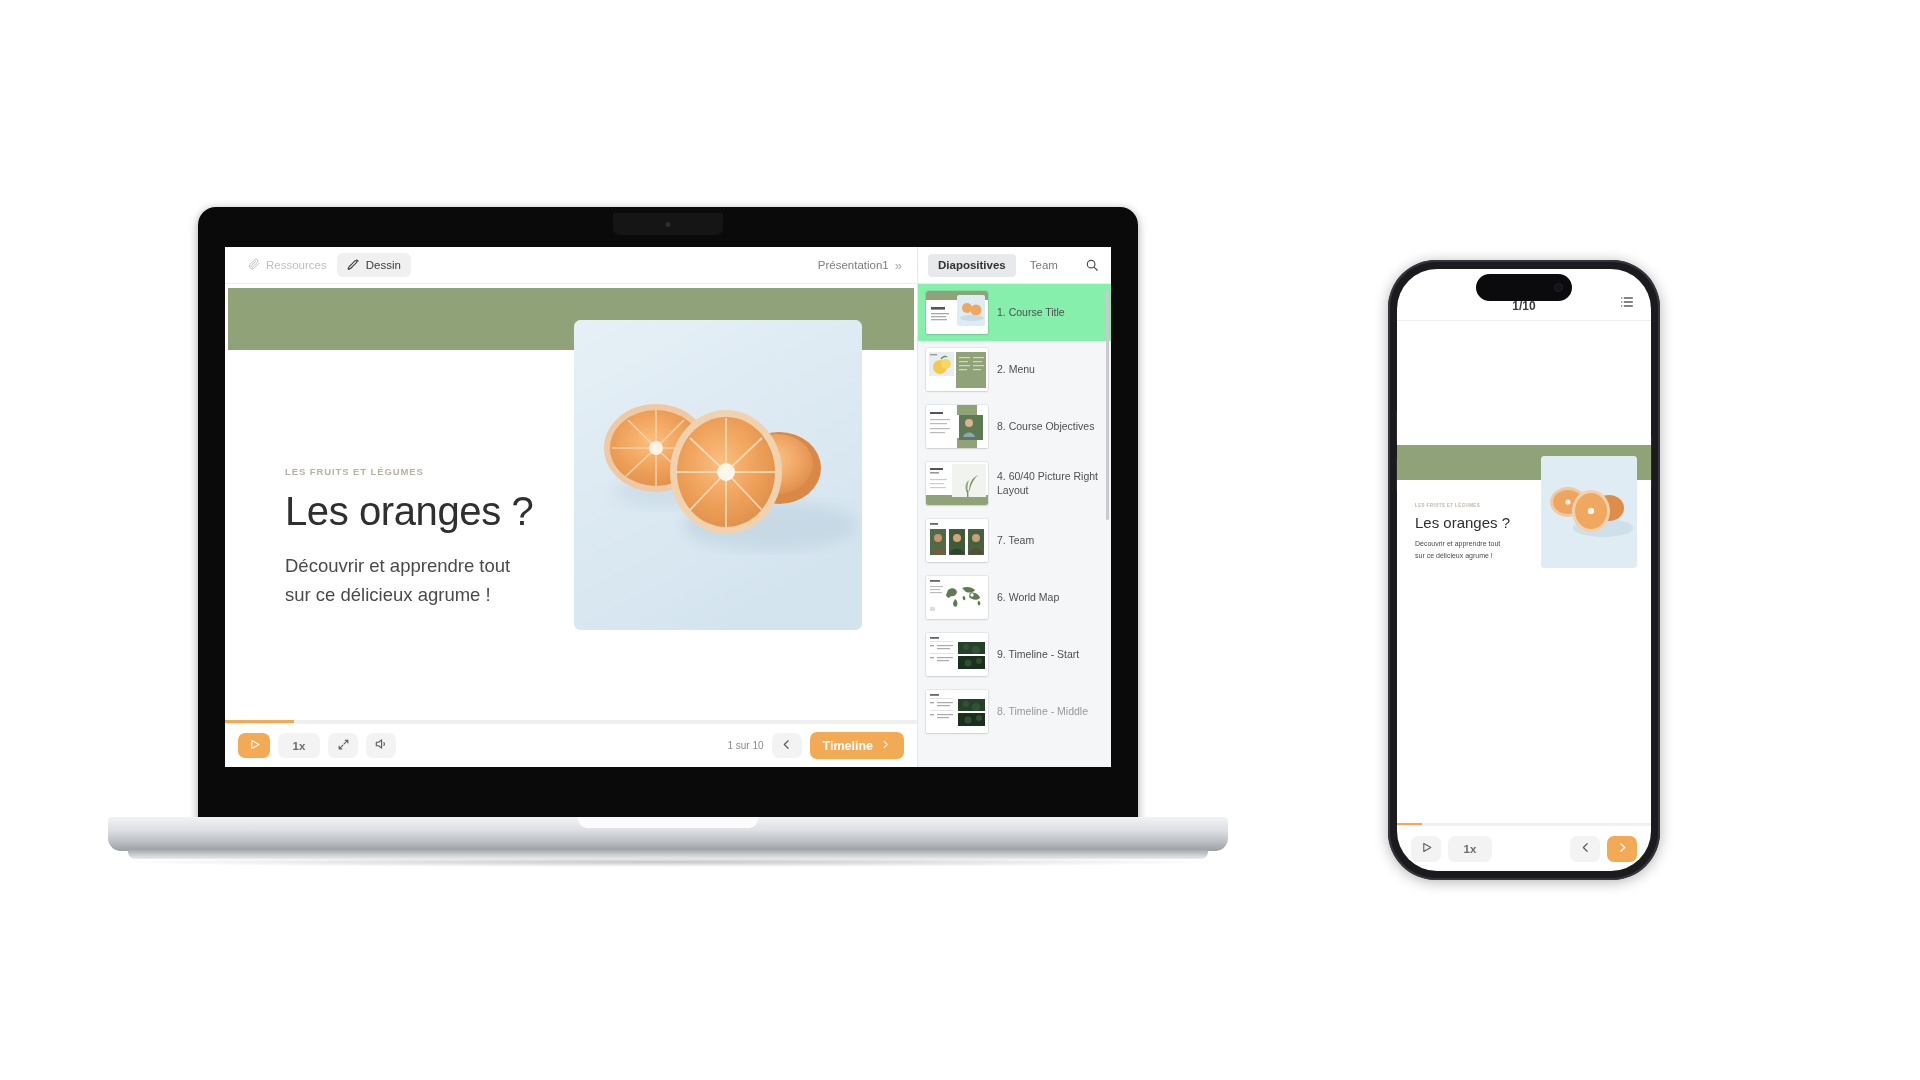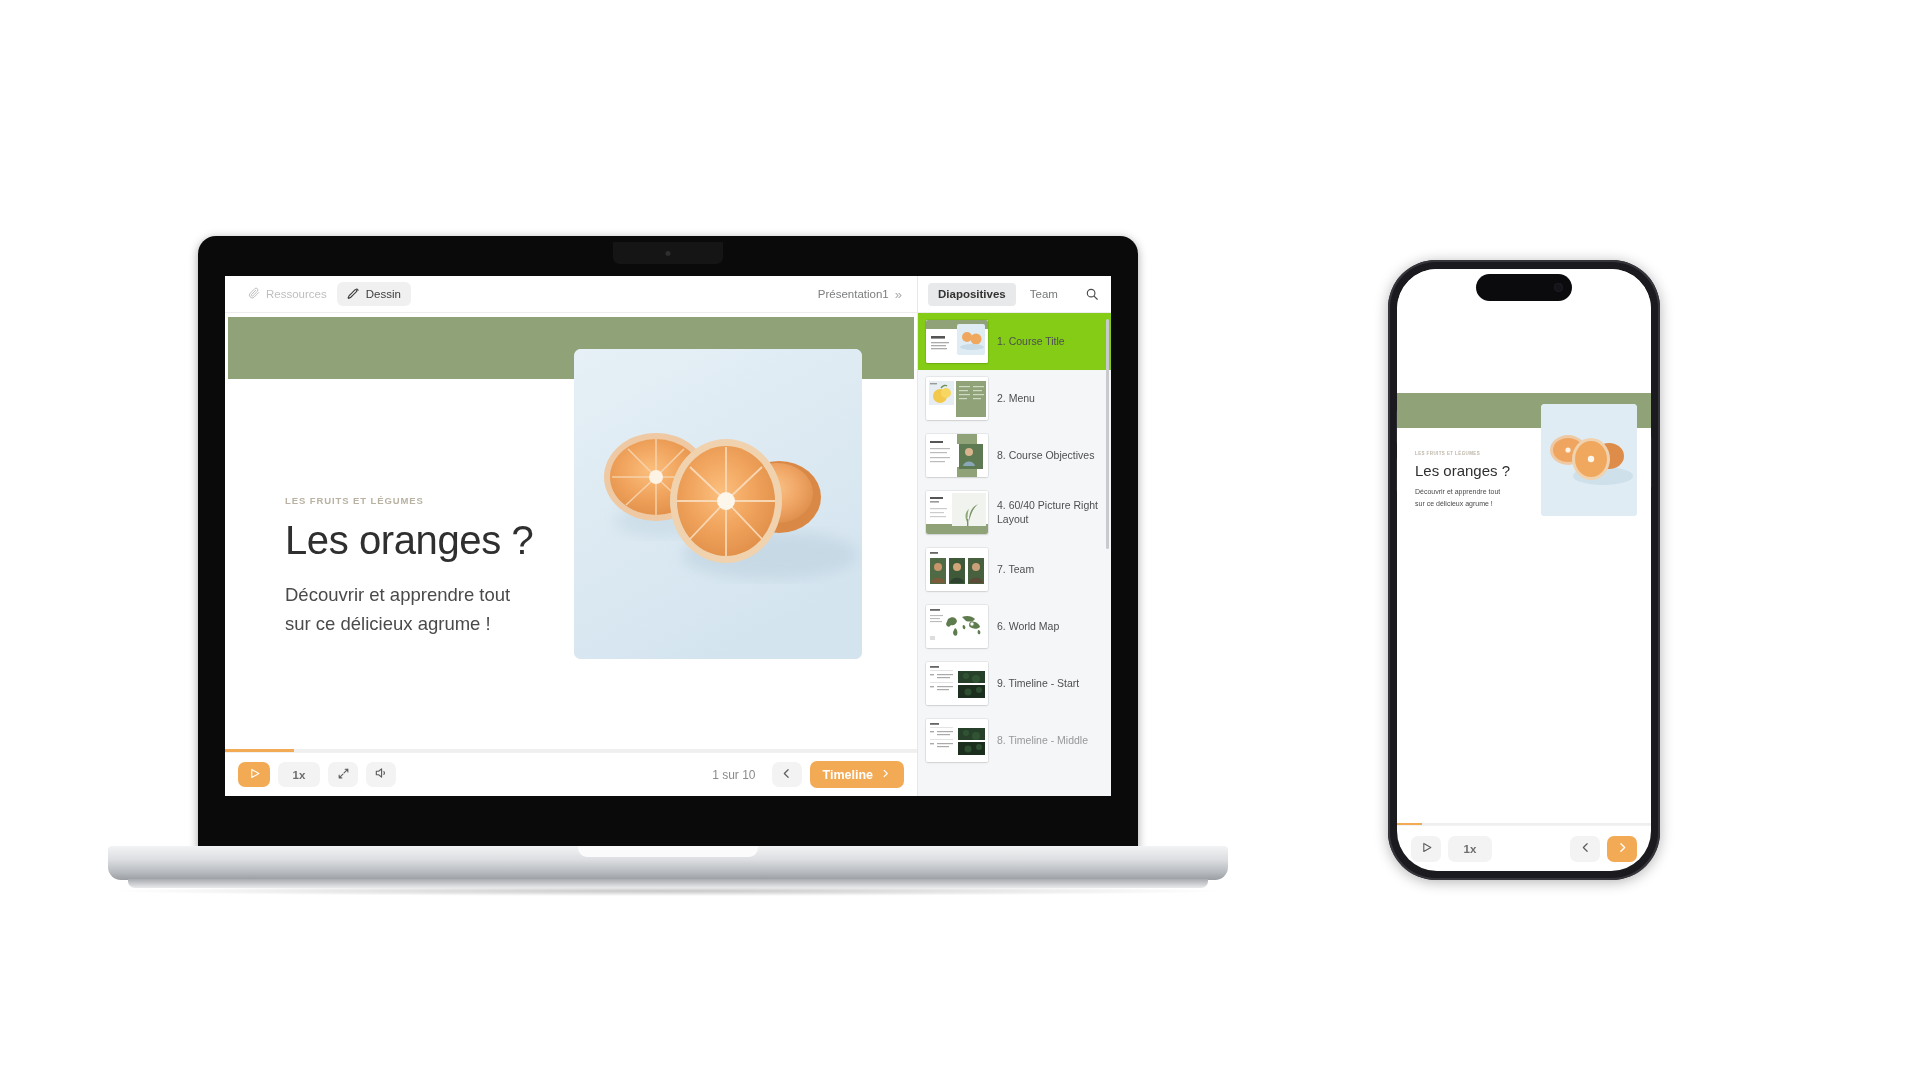--- a/index.html
+++ b/index.html
@@ -5,21 +5,21 @@
   * { box-sizing: border-box; margin: 0; padding: 0; }
   body {
     width: 1920px; height: 1080px;
     background: #ffffff;
     font-family: "Liberation Sans", sans-serif;
     overflow: hidden;
     position: relative;
   }
 
   
-  #laptop { position: absolute; left: 108px; top: 236px; width: 1120px; height: 690px; }
+  #laptop { position: absolute; left: 108px; top: 207px; width: 1120px; height: 690px; }
 
   .lap-lid {
     position: absolute; left: 90px; top: 0; width: 940px; height: 625px;
     background: #0a0a0a;
     border-radius: 18px 18px 6px 6px;
     box-shadow: 0 2px 10px rgba(0,0,0,.35);
   }
   .lap-camera-strip {
     position: absolute; left: 50%; top: 6px; transform: translateX(-50%);
     width: 110px; height: 22px; background: #151515; border-radius: 0 0 7px 7px;
@@ -104,21 +104,21 @@
     padding: 0 13px; background: #fff; border-top: 1px solid #f1f1f1;
   }
   .ctl {
     width: 30px; height: 25px; border-radius: 7px; background: #f3f3f3;
     display: flex; align-items: center; justify-content: center; cursor: pointer;
     color: #5d5e60;
   }
   .ctl.play { background: var(--orange); color: #fff; width: 32px; }
   .ctl.speed { width: 42px; font-size: 11.5px; color: #6c6d6f; font-weight: 600; }
   .ctl-spacer { flex: 1 1 auto; }
-  .pagecount { font-size: 12px; color: #8a8b8d; margin-right: 8px; }
+  .pagecount { font-size: 10px; color: #8a8b8d; margin-right: 0; }
   .btn-next {
     display: flex; align-items: center; gap: 7px; height: 27px; padding: 0 13px;
     border-radius: 7px; background: var(--orange); color: #fff;
     font-size: 12.5px; font-weight: 700; cursor: pointer;
   }
 
   
   .panel {
     flex: 0 0 194px; background: #f5f6f7; border-left: 1px solid #e6e7e8;
     display: flex; flex-direction: column; min-width: 0;
@@ -131,21 +131,21 @@
           color: #77797b; display: flex; align-items: center; cursor: pointer; }
   .ptab.active { background: #e8e9ea; color: #333; font-weight: 600; }
   .ptab-spacer { flex: 1 1 auto; }
   .search-ic { color: #4a4b4d; cursor: pointer; display: flex; padding-right: 2px; }
 
   .thumbs { flex: 1 1 auto; overflow: hidden; position: relative; }
   .thumb-row {
     display: flex; align-items: center; gap: 9px; padding: 6px 8px;
     cursor: pointer; height: 57px;
   }
-  .thumb-row.active { background: #84cc16; }
+  .thumb-row.active { background: #86efac; }
   .thumb-img {
     flex: 0 0 62px; width: 62px; height: 43px; background: #fff;
     border-radius: 2px; box-shadow: 0 0 0 1px rgba(0,0,0,.06), 0 1px 2px rgba(0,0,0,.1);
     overflow: hidden; position: relative;
   }
   .thumb-img svg { width: 100%; height: 100%; display: block; }
   .thumb-label { font-size: 10.5px; color: #4e4f51; line-height: 1.3; }
   .thumb-row.dim .thumb-label { color: #97989a; }
   .panel-scrollbar {
     position: absolute; right: 2px; top: 6px; width: 3px; height: 230px;
@@ -594,20 +594,29 @@
 </div>
 
 <div id="phone">
   <div class="ph-body">
     <div class="ph-btn-left"></div>
     <div class="ph-btn-left2"></div>
     <div class="ph-btn-right"></div>
     <div class="ph-island"></div>
 
     <div class="ph-screen">
+      <div class="ph-top">
+        <div class="ph-count">1/10</div>
+        <div class="ph-menu">
+          <svg width="16" height="16" viewBox="0 0 24 24" fill="none" stroke="currentColor" stroke-width="2" stroke-linecap="round">
+              <path d="M8 6h12M8 12h12M8 18h12"></path>
+              <path d="M4 6h.01M4 12h.01M4 18h.01"></path>
+            </svg>
+        </div>
+      </div>
 
       <div class="ph-stage">
         <div class="ph-slide">
           <div class="ph-band"></div>
           <div class="ph-photo">
             <svg viewBox="0 0 96 112" preserveAspectRatio="xMidYMid slice">
               <rect width="96" height="112" fill="#dfecf4"></rect>
               <ellipse cx="62" cy="72" rx="30" ry="9" fill="#bdd3e0" opacity=".5"></ellipse>
               <ellipse cx="68" cy="52" rx="15" ry="13" fill="#dd8c49"></ellipse>
               <ellipse cx="27" cy="46" rx="18" ry="15" fill="#eec9a3"></ellipse>

